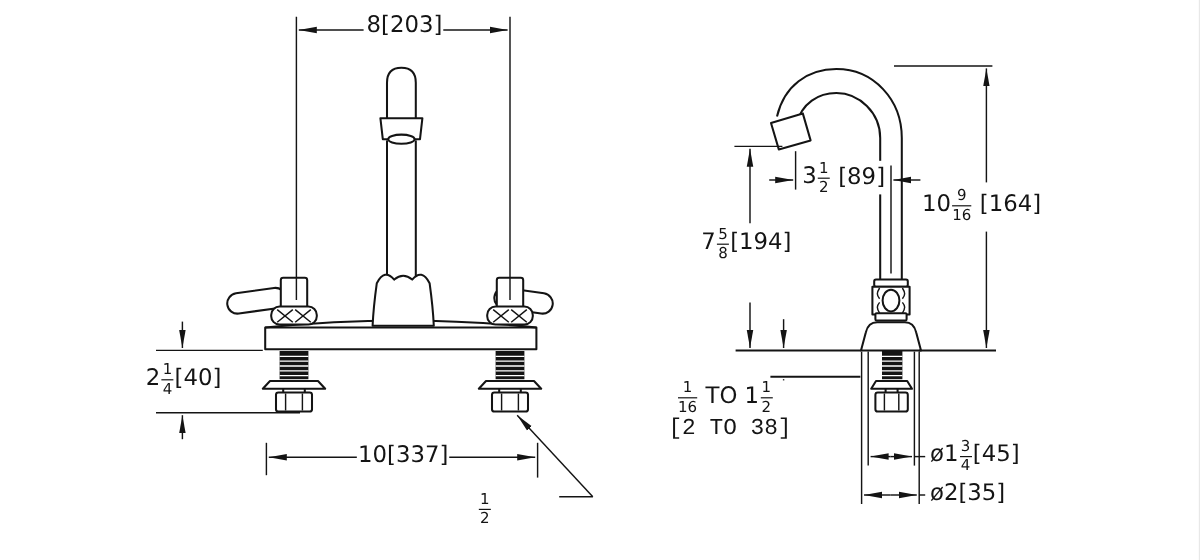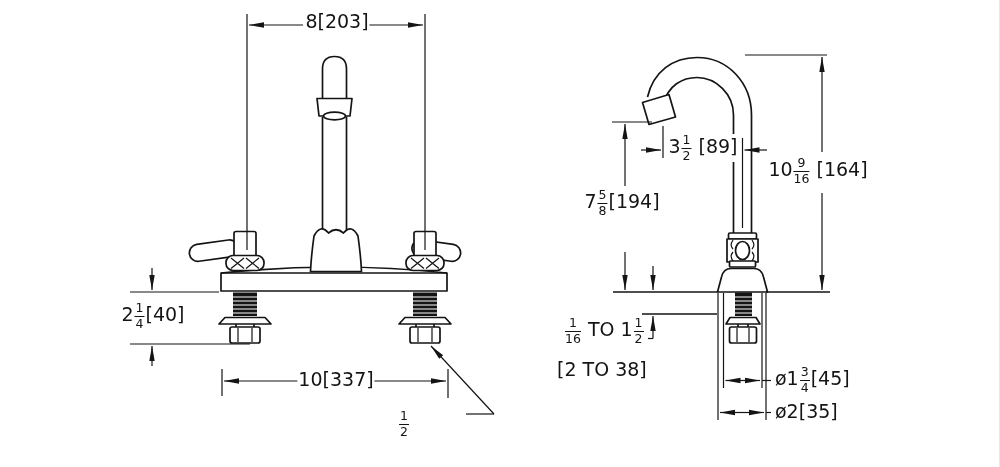--- a/index.html
+++ b/index.html
@@ -8,21 +8,21 @@
   .canvas svg{position:absolute;left:0;top:0;}
   .lbl{position:absolute;transform:translate(-50%,-50%);font-size:19px;line-height:1.05;
        color:#141414;white-space:nowrap;background:#fff;padding:0 1px;}
   .lbl.anchor-left{transform:translate(0,-50%);}
   .lbl.noanchor{transform:none;}
   .frac{display:inline-block;text-align:center;font-size:12.5px;line-height:1;
         vertical-align:-7px;margin:0 1px;}
   .frac .fn{display:block;border-bottom:1.4px solid #141414;padding:0 1px 1px;}
   .frac .fd{display:block;padding-top:1px;}
   .gap{margin-left:6px;}
-  .l2{display:block;text-align:center;margin-top:15px;}
+  .l2{display:block;text-align:center;margin-top:3px;font-family:Liberation Mono, monospace;}
 </style>
 </head>
 <body>
 
 <div class="canvas">
 
   <svg width="1000" height="467" viewBox="0 0 1000 467">
     <defs>
       <marker id="ah" markerWidth="16" markerHeight="8" refX="15" refY="4" orient="auto" markerUnits="userSpaceOnUse">
         <path d="M15,4 L0,1.3 L0,6.7 Z" fill="#141414"></path>

